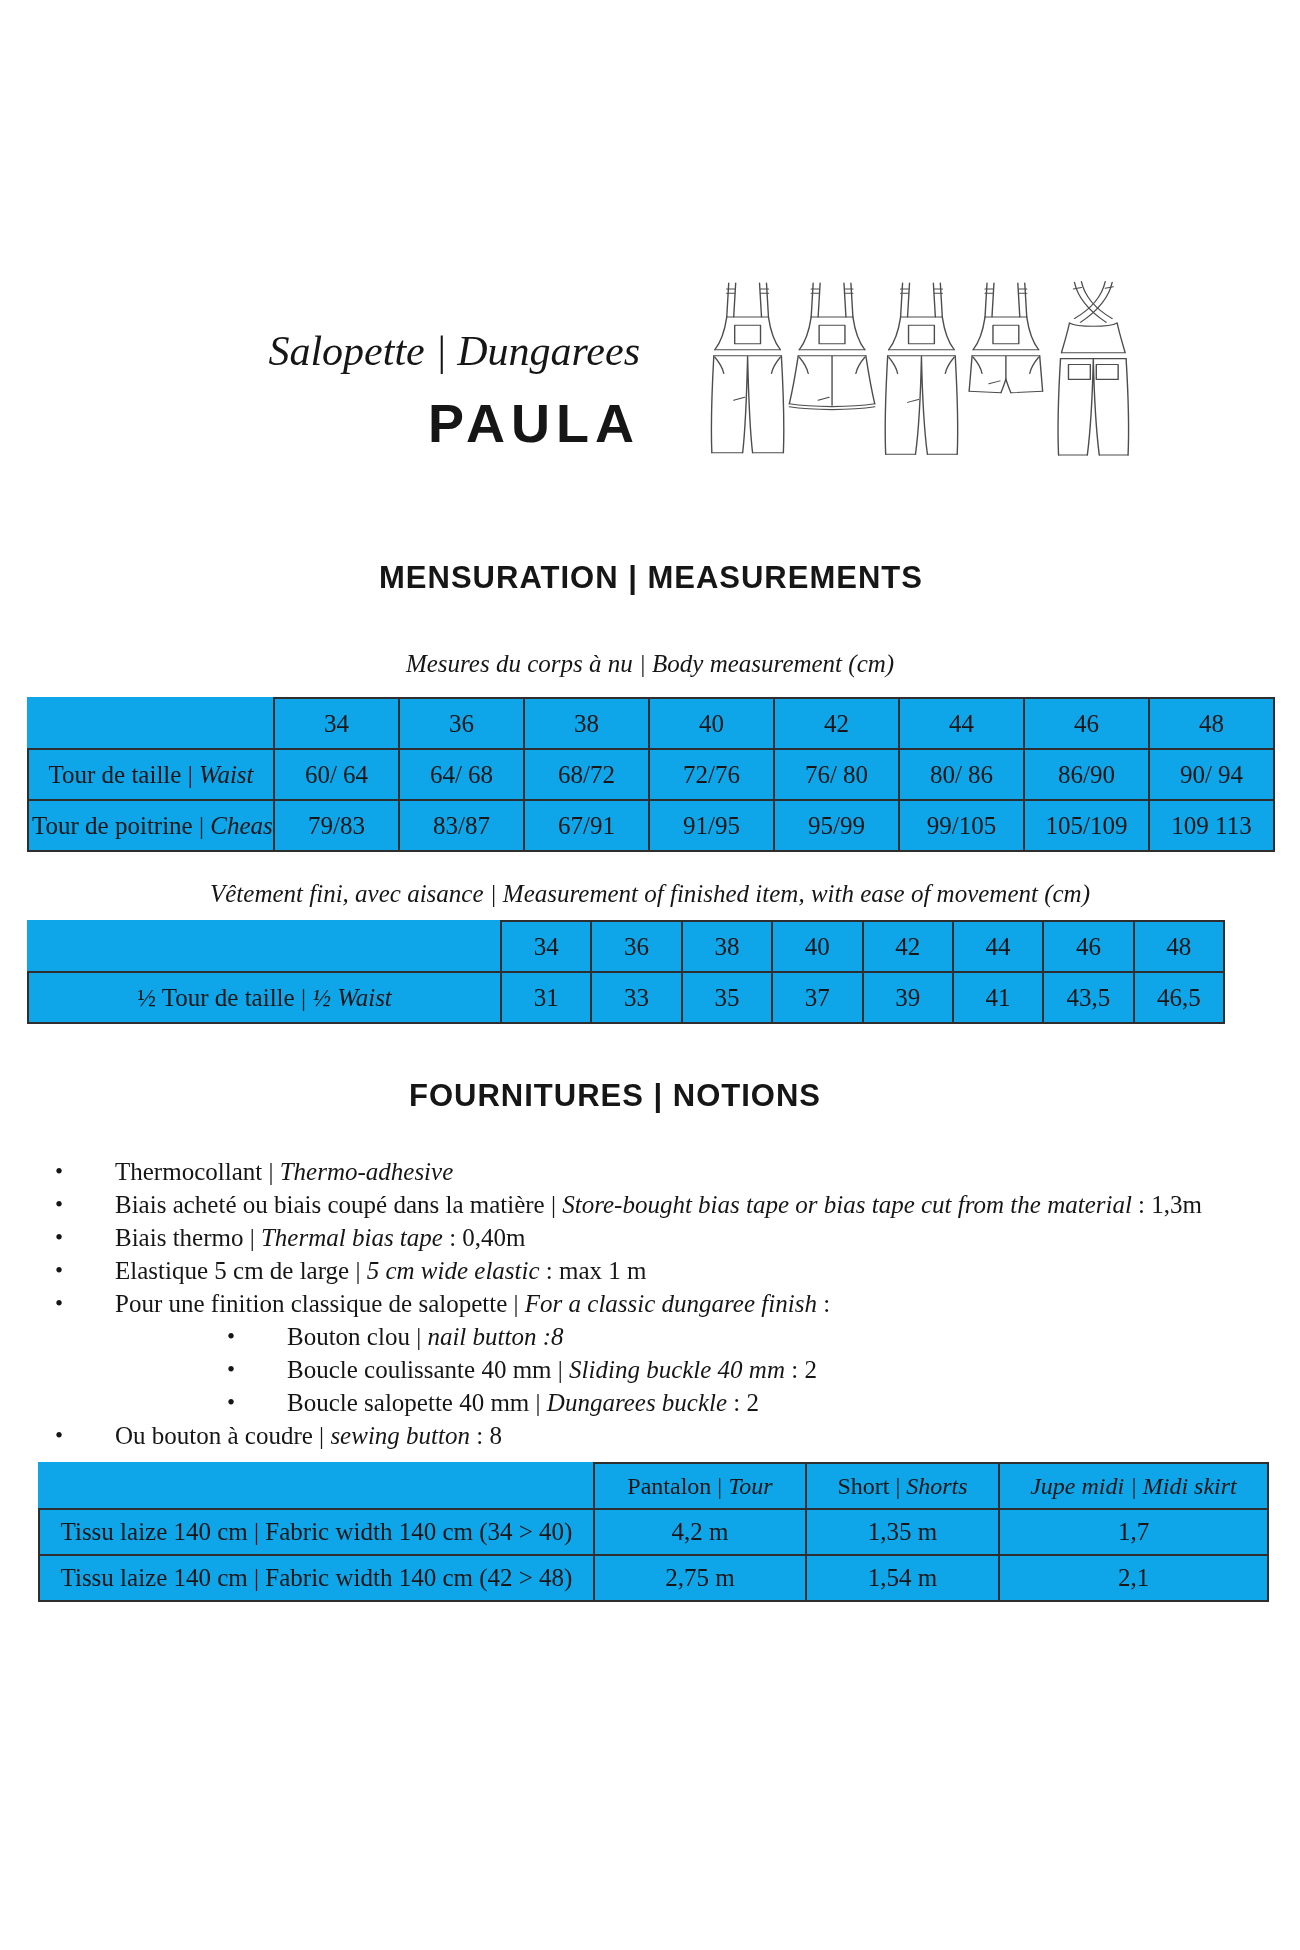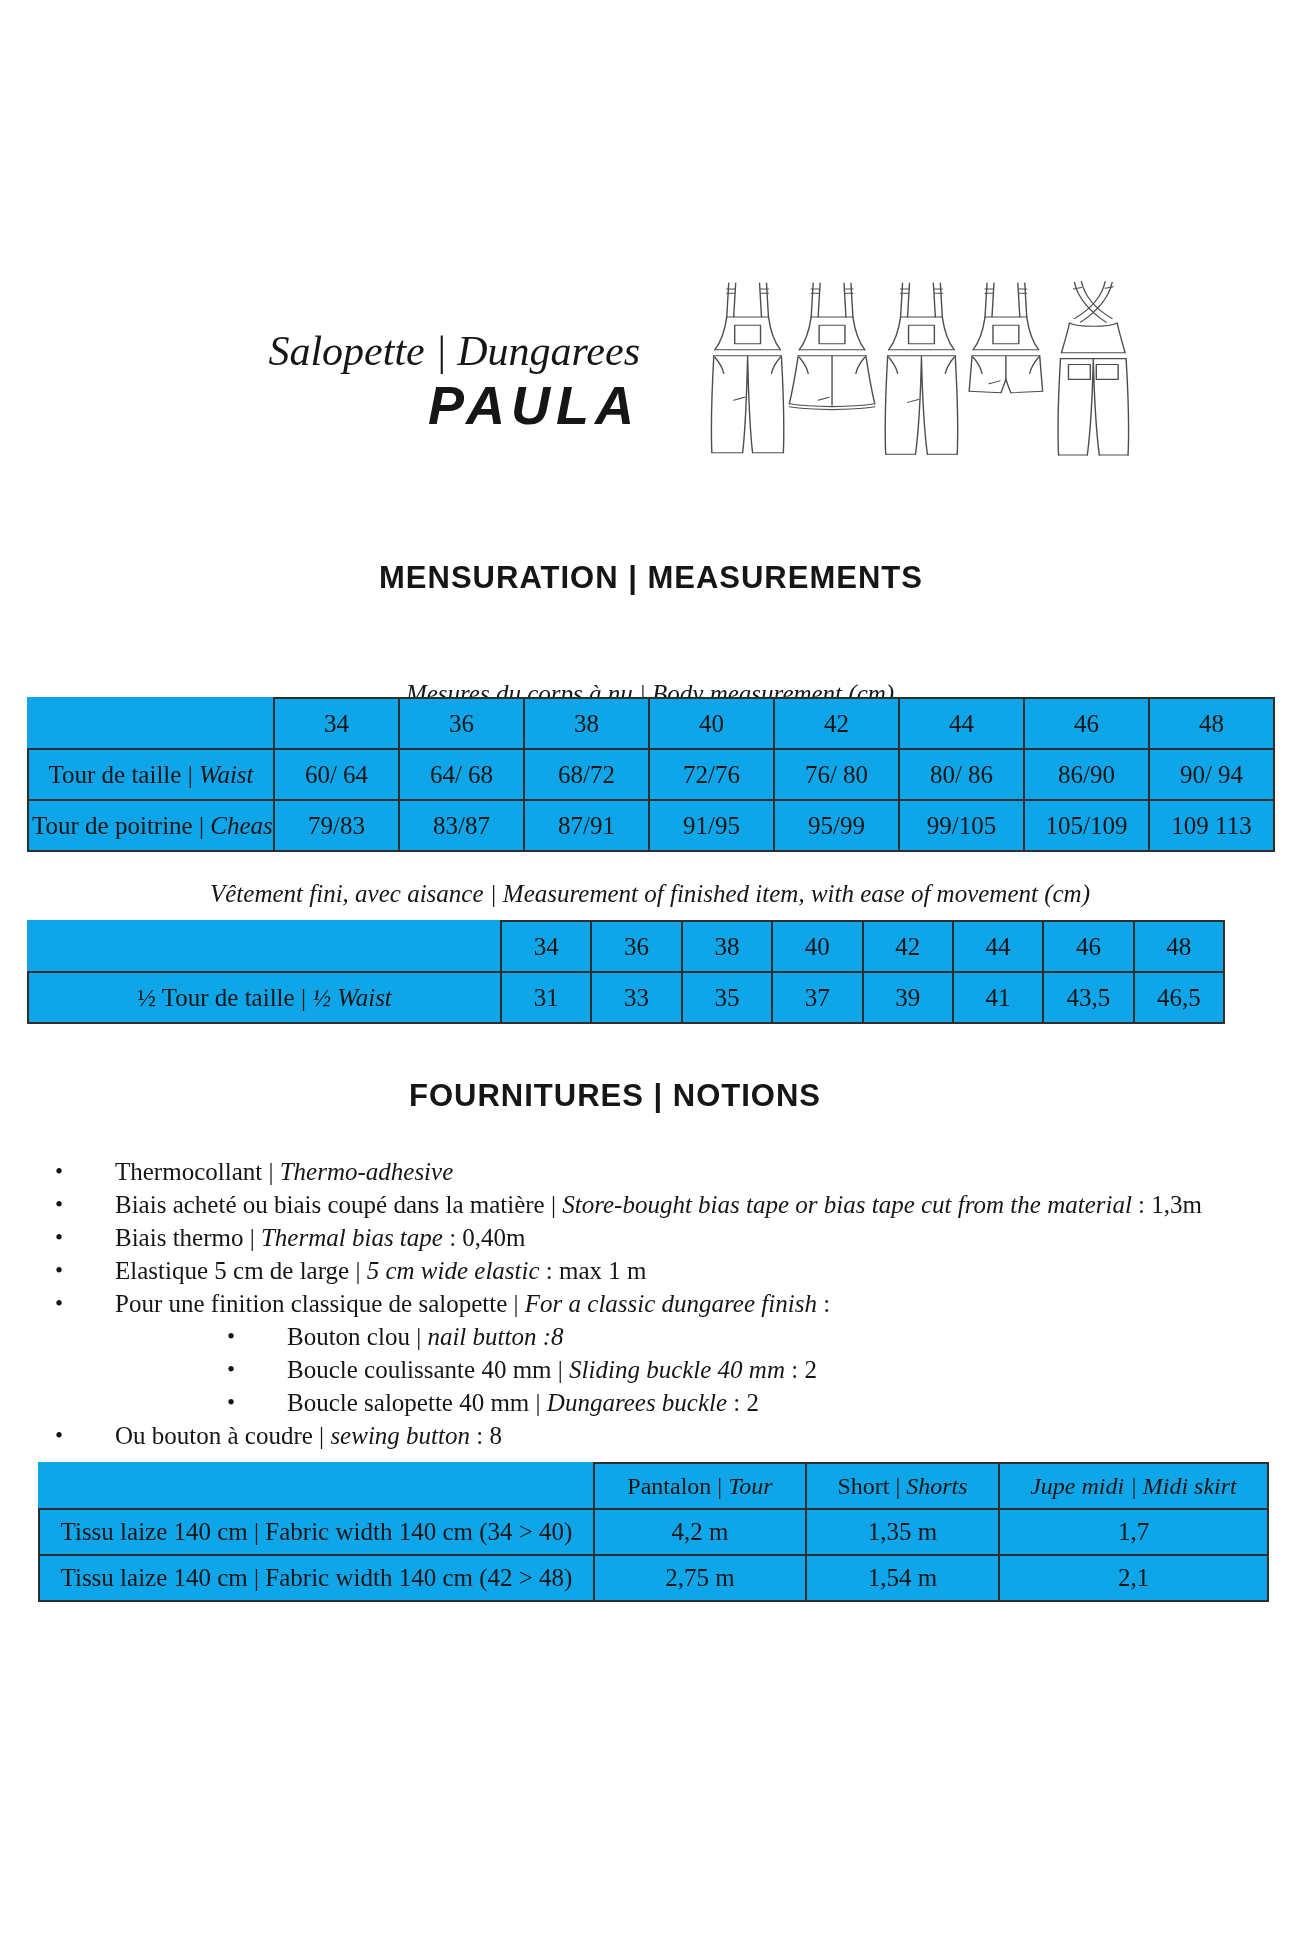--- a/index.html
+++ b/index.html
@@ -5,28 +5,28 @@
   html,body{margin:0;padding:0;background:#ffffff;}
   body{
     width:1300px;height:1950px;position:relative;overflow:hidden;
     font-family:"Liberation Serif", serif;color:#161616;
   }
   .abs{position:absolute;}
   
   .title-block{left:110px;top:328px;width:530px;text-align:right;}
   .title-line1{font-style:italic;font-size:42px;line-height:1.1;white-space:nowrap;}
   .title-line2{font-family:"Liberation Sans",sans-serif;font-weight:700;font-size:54px;
-               letter-spacing:6px;line-height:1.0;margin-top:4px;white-space:nowrap;font-style:italic;}
+               letter-spacing:6px;line-height:1.0;margin-top:22px;white-space:nowrap;}
   
   .sec-heading{font-family:"Liberation Sans",sans-serif;font-weight:700;font-size:31px;
                letter-spacing:1px;text-align:center;white-space:nowrap;}
   .h-measure{left:6px;top:560px;width:1290px;}
   .h-notions{left:0;top:1078px;width:1230px;}
   .subtitle{font-style:italic;font-size:25px;text-align:center;left:0;width:1300px;white-space:nowrap;}
-  .sub-body{top:650px;margin-top:30px;}
+  .sub-body{top:650px;}
   .sub-finished{top:880px;}
   
   table{border-collapse:collapse;position:absolute;table-layout:fixed;background:#0ea5e9;}
   td{border:2px solid #2e2e2e;text-align:center;vertical-align:middle;
      font-size:25px;padding:0 3px;white-space:nowrap;overflow:hidden;}
   td.ghost{border:none;background:transparent;}
   .t-body{left:27px;top:697px;width:1248px;}
   .t-body td{height:49px;}
   .t-finished{left:27px;top:920px;width:1198px;}
   .t-finished td{height:49px;}
@@ -156,21 +156,21 @@
     <td>72/76</td>
     <td>76/ 80</td>
     <td>80/ 86</td>
     <td>86/90</td>
     <td>90/ 94</td>
   </tr>
   <tr>
     <td><span>Tour de poitrine | </span><i>Cheast</i></td>
     <td>79/83</td>
     <td>83/87</td>
-    <td>87/91</td>
+    <td>67/91</td>
     <td>91/95</td>
     <td>95/99</td>
     <td>99/105</td>
     <td>105/109</td>
     <td>109 113</td>
   </tr>
 </tbody>
   </table>
 
 <div class="abs subtitle sub-finished">Vêtement fini, avec aisance | Measurement of finished item, with ease of movement (cm)</div>

